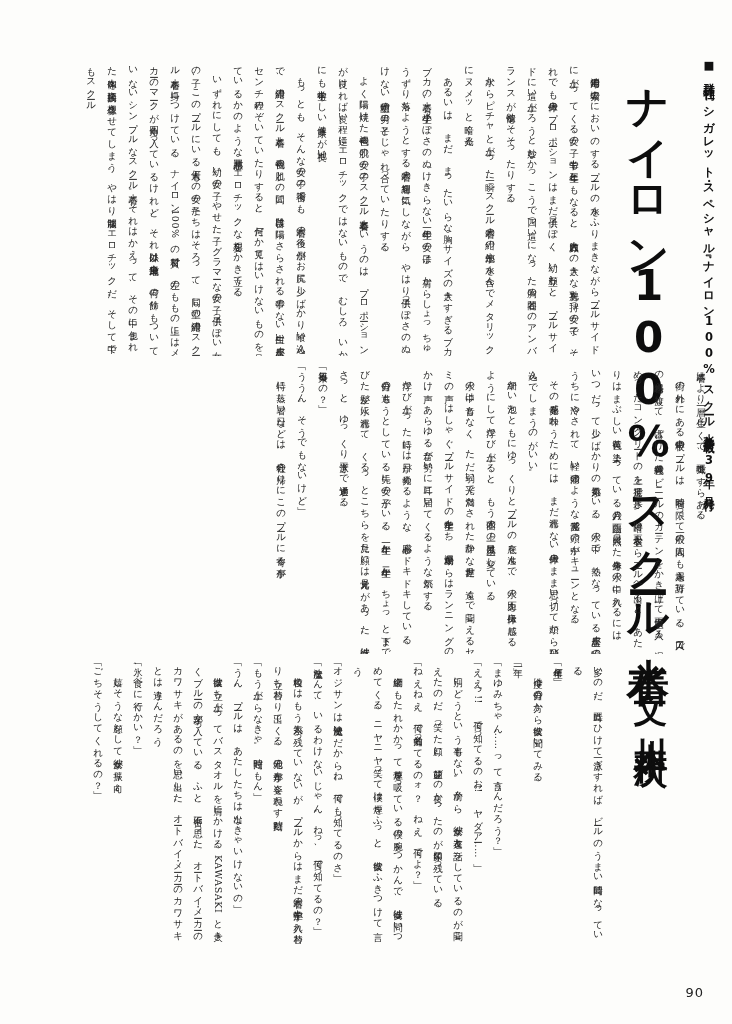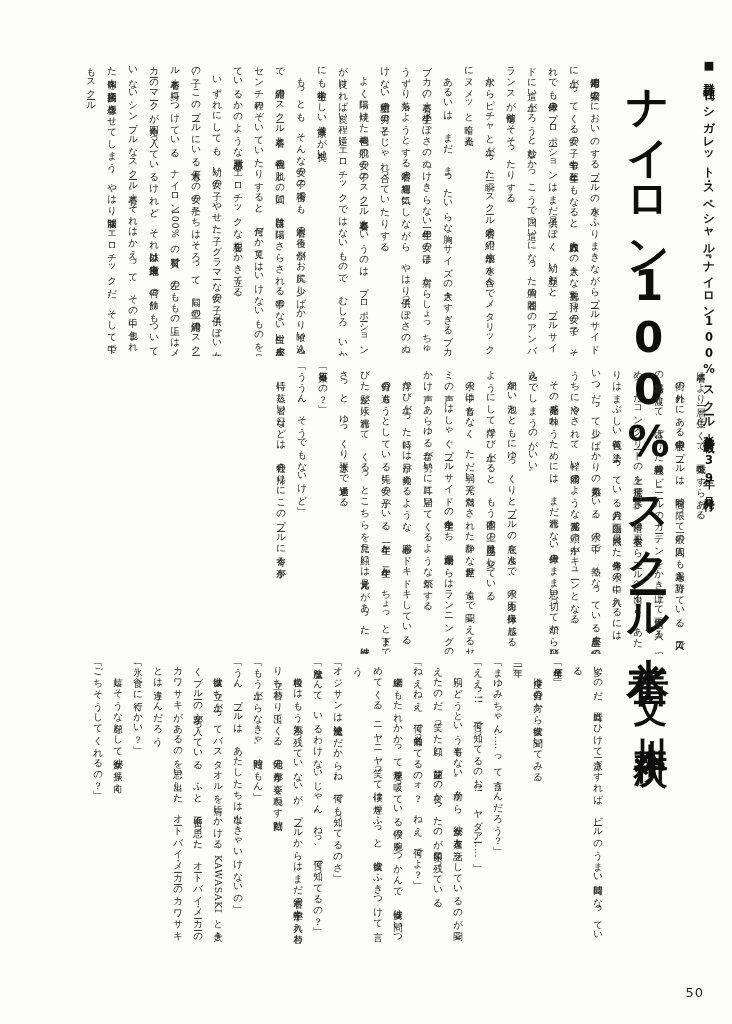--- a/index.html
+++ b/index.html
@@ -123,15 +123,15 @@
 「魔法なんて、いるわけないじゃん。ねっ、何で知ってるの？」
 　校舎にはもう人気が残っていないが、プールからはまだ水着の中学生が入れ替わり立ち替わり出てくる。地元の青年が姿を現わす時刻だ。
 「もう上がらなきゃ。時間だもん」
 「うん、プールは、あたしたちは出なきゃいけないの」
 　彼女は立ち上がってバスタオルを肩にかける。KAWASAKIと大きくブルーの文字が入っている。ふと、不審に思った。オートバイ・メーカーのカワサキがあるのを思い出した。オートバイ・メーカーのカワサキとは違うんだろう。
 「氷、食べに行くかい？」
 　嬉しそうな顔をして彼女が振り向く。
 「ごちそうしてくれるの？」
 　僕はうなづきながら立ちあがった。グラウンドを横切って歩</div>
 
-  <div class="page-number">50</div>
+  <div class="page-number">90</div>
 
 </div>
 
 </body></html>

